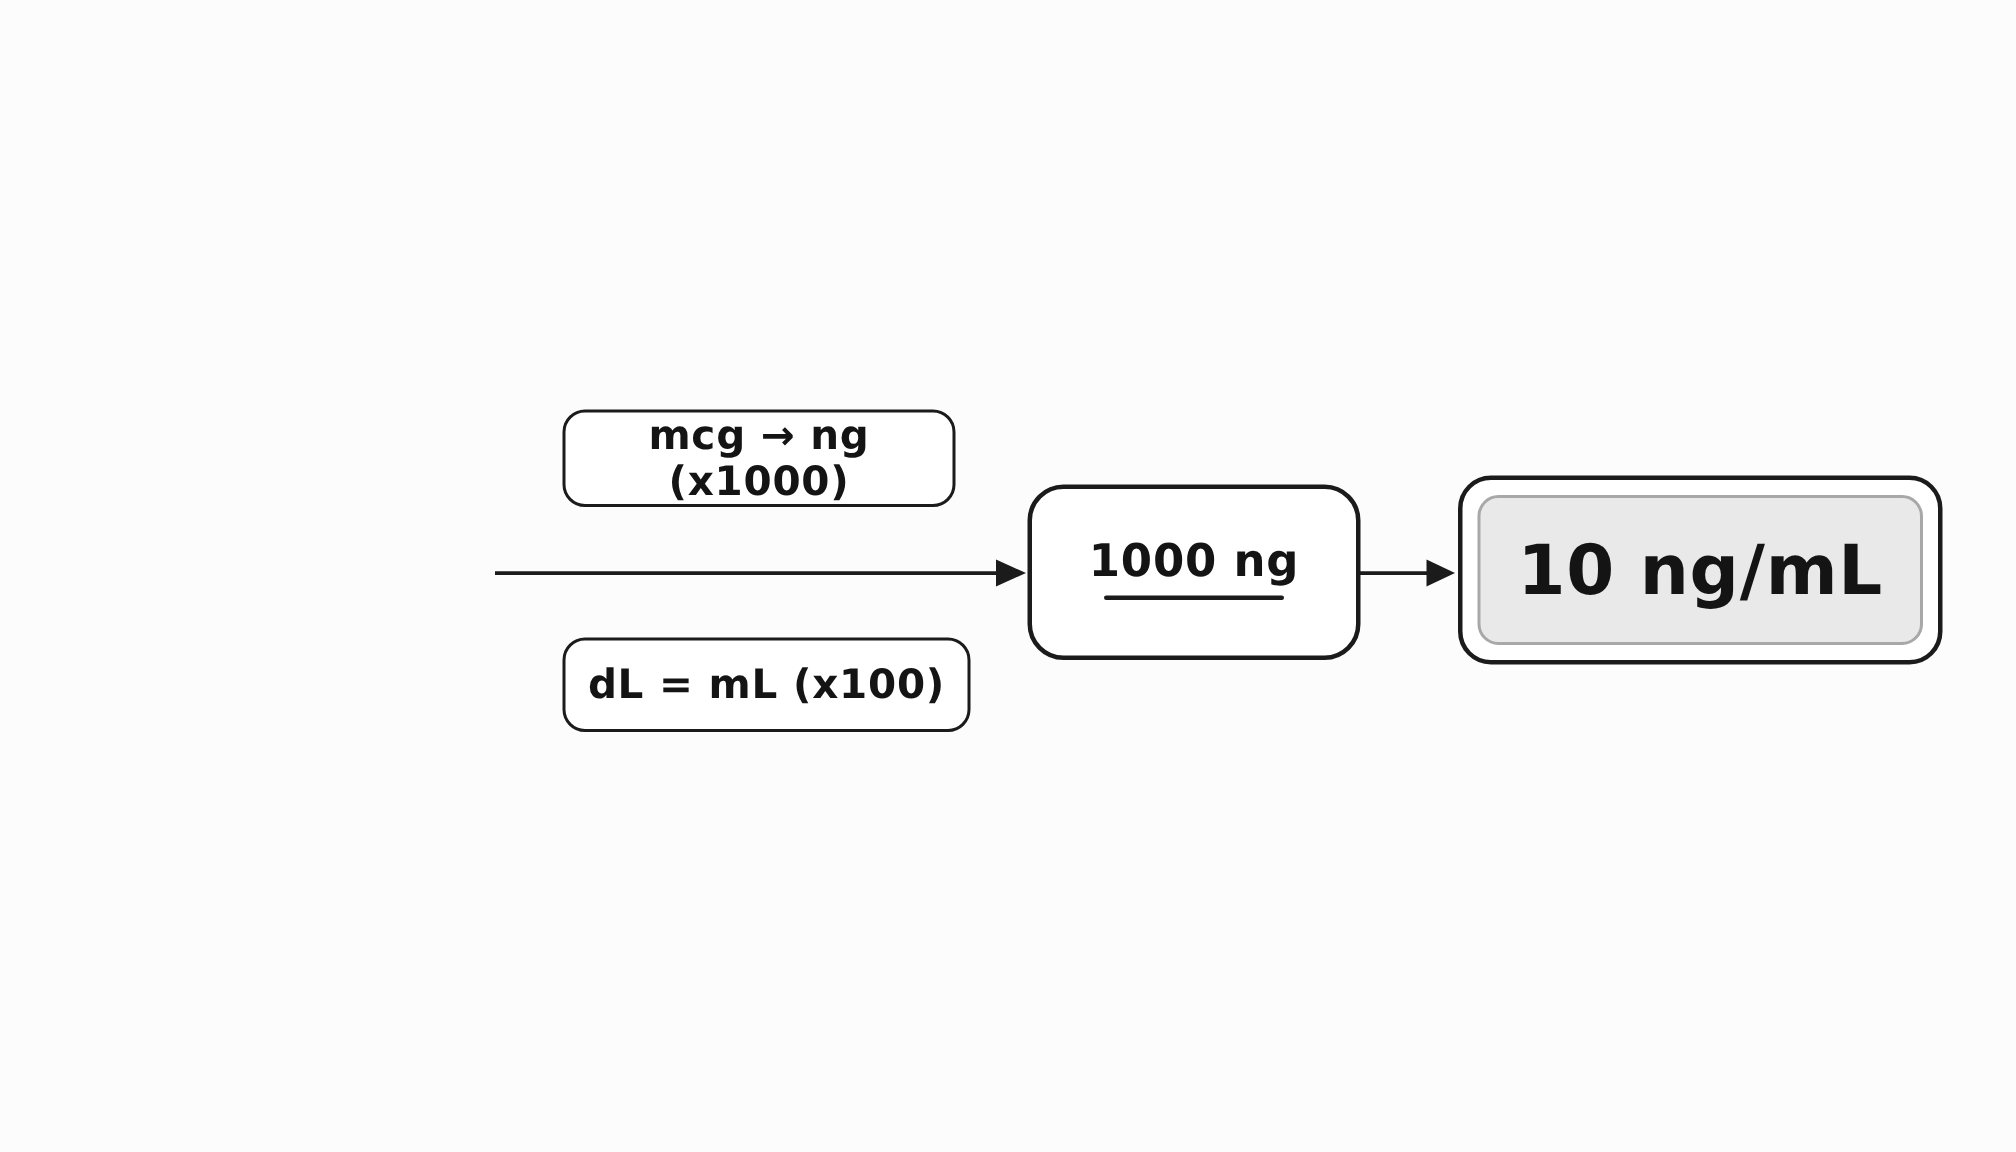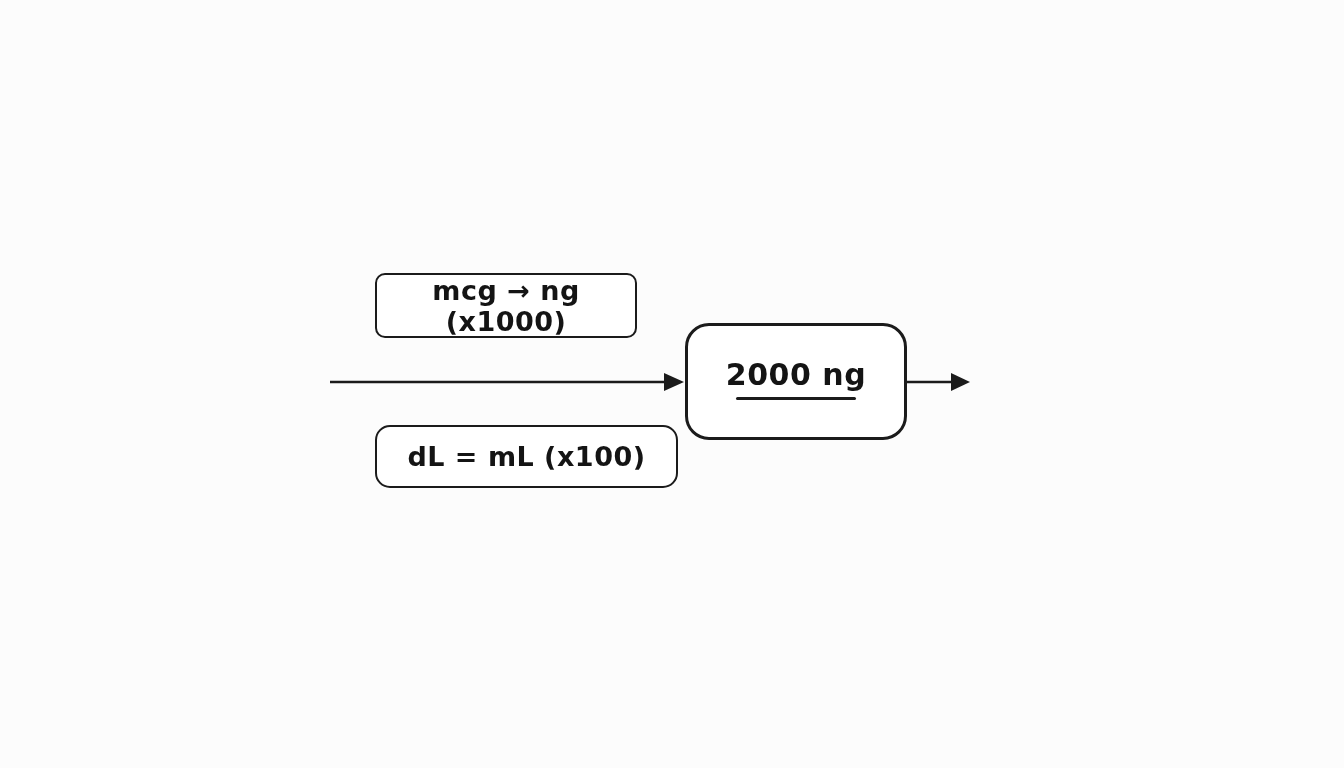--- a/index.html
+++ b/index.html
@@ -46,22 +46,22 @@
     left: 53px; top: 323px;
     width: 276px; height: 115px;
     border-radius: 22px;
     font-size: 44px;
   }
   .label-box {
     border-width: 2.5px;
     border-radius: 15px;
     font-size: 27px;
   }
-  .top-label   { left: 375px; top: 273px; width: 262px; height: 65px; border-radius: 10px; }
-  .bottom-label{ left: 375px; top: 425px; width: 303px; height: 63px; }
+  .top-label   { left: 375px; top: 273px; width: 262px; height: 65px; }
+  .bottom-label{ left: 375px; top: 425px; width: 272px; height: 63px; }
   .fraction-box {
     left: 685px; top: 323px;
     width: 222px; height: 117px;
     border-radius: 24px;
     flex-direction: column;
     font-size: 30px;
     line-height: 1.15;
   }
   .fraction-line {
     width: 120px;
@@ -103,18 +103,23 @@
 
   <div class="box label-box top-label">
     <span>mcg → ng (x1000)</span>
   </div>
 
   <div class="box label-box bottom-label">
     <span>dL = mL (x100)</span>
   </div>
 
   <div class="box fraction-box">
-    <div>2000 ng</div>
+    <div>1000 ng</div>
     <div class="fraction-line"></div>
   </div>
 
+  <div class="box result-outer">
+    <div class="result-inner">
+      <span>10 ng/mL</span>
+    </div>
+  </div>
 
 </div>
 
 </body></html>

